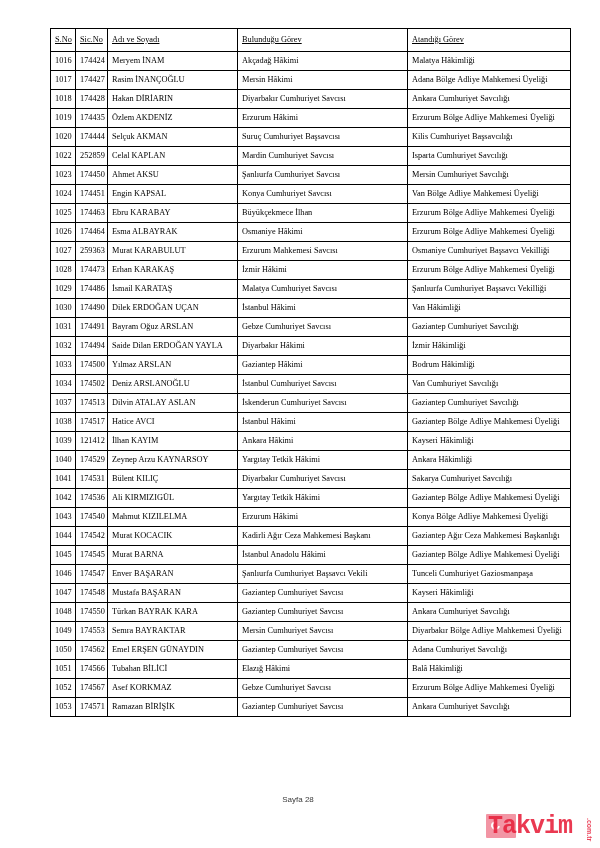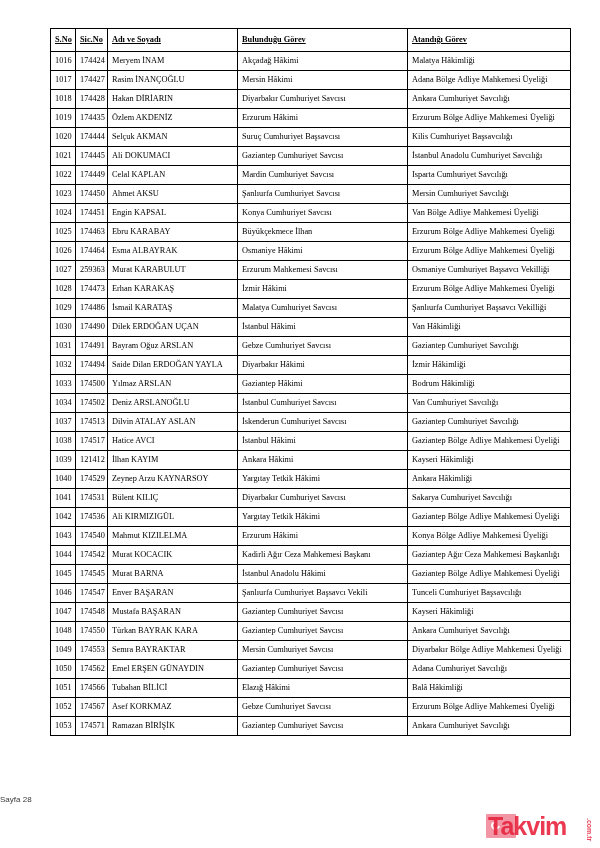--- a/index.html
+++ b/index.html
@@ -43,21 +43,21 @@
     font-size: 8.3px;
     line-height: 1.15;
     vertical-align: middle;
     text-align: left;
     height: 13px;
     white-space: nowrap;
     overflow: hidden;
   }
 
   table.listing thead th {
-    font-weight: bold;
+    font-weight: normal;
     height: 15px;
     padding-top: 3px;
     padding-bottom: 4px;
   }
   table.listing thead th span.hdr {
     text-decoration: underline;
   }
 
   col.c-sno   { width: 25px; }
   col.c-sicno { width: 32px; }
@@ -68,21 +68,21 @@
   td.num {
     text-align: right;
     padding-right: 5px;
   }
 
   .footer-page {
     position: absolute;
     left: 0;
     top: 795px;
     width: 596px;
-    text-align: left;
+    text-align: center;
     font-family: "Liberation Sans", "DejaVu Sans", sans-serif;
     font-size: 8px;
     color: #3a3a3a;
   }
 
   .watermark {
     position: absolute;
     right: 6px;
     bottom: 4px;
     height: 34px;
@@ -107,21 +107,21 @@
     border-radius: 50%;
     border: 2px solid #ffffff;
     border-right-color: transparent;
     transform: rotate(-35deg);
     box-sizing: border-box;
   }
   .watermark .brand {
     position: absolute;
     left: 2px;
     top: 2px;
-    font-family: Liberation Sans, sans-serif;
+    font-family: Liberation Mono, monospace;
     font-weight: bold;
     font-size: 25px;
     letter-spacing: -1px;
     color: #e8243f;
     opacity: 0.9;
   }
   .watermark .tld {
     position: absolute;
     right: 1px;
     bottom: 3px;
@@ -188,29 +188,22 @@
             <td>Erzurum Bölge Adliye Mahkemesi Üyeliği</td>
           </tr>
           <tr>
             <td class="num">1020</td>
             <td class="num">174444</td>
             <td>Selçuk AKMAN</td>
             <td>Suruç Cumhuriyet Başsavcısı</td>
             <td>Kilis Cumhuriyet Başsavcılığı</td>
           </tr>
           <tr>
-            <td class="num">1021</td>
-            <td class="num">174445</td>
-            <td>Ali DOKUMACI</td>
-            <td>Gaziantep Cumhuriyet Savcısı</td>
-            <td>İstanbul Anadolu Cumhuriyet Savcılığı</td>
-          </tr>
-          <tr>
             <td class="num">1022</td>
-            <td class="num">174449</td>
+            <td class="num">252859</td>
             <td>Celal KAPLAN</td>
             <td>Mardin Cumhuriyet Savcısı</td>
             <td>Isparta Cumhuriyet Savcılığı</td>
           </tr>
           <tr>
             <td class="num">1023</td>
             <td class="num">174450</td>
             <td>Ahmet AKSU</td>
             <td>Şanlıurfa Cumhuriyet Savcısı</td>
             <td>Mersin Cumhuriyet Savcılığı</td>
@@ -353,21 +346,21 @@
             <td class="num">174545</td>
             <td>Murat BARNA</td>
             <td>İstanbul Anadolu Hâkimi</td>
             <td>Gaziantep Bölge Adliye Mahkemesi Üyeliği</td>
           </tr>
           <tr>
             <td class="num">1046</td>
             <td class="num">174547</td>
             <td>Enver BAŞARAN</td>
             <td>Şanlıurfa Cumhuriyet Başsavcı Vekili</td>
-            <td>Tunceli Cumhuriyet Başsavcılığı</td>
+            <td>Tunceli Cumhuriyet Gaziosmanpaşa</td>
           </tr>
           <tr>
             <td class="num">1047</td>
             <td class="num">174548</td>
             <td>Mustafa BAŞARAN</td>
             <td>Gaziantep Cumhuriyet Savcısı</td>
             <td>Kayseri Hâkimliği</td>
           </tr>
           <tr>
             <td class="num">1048</td>

